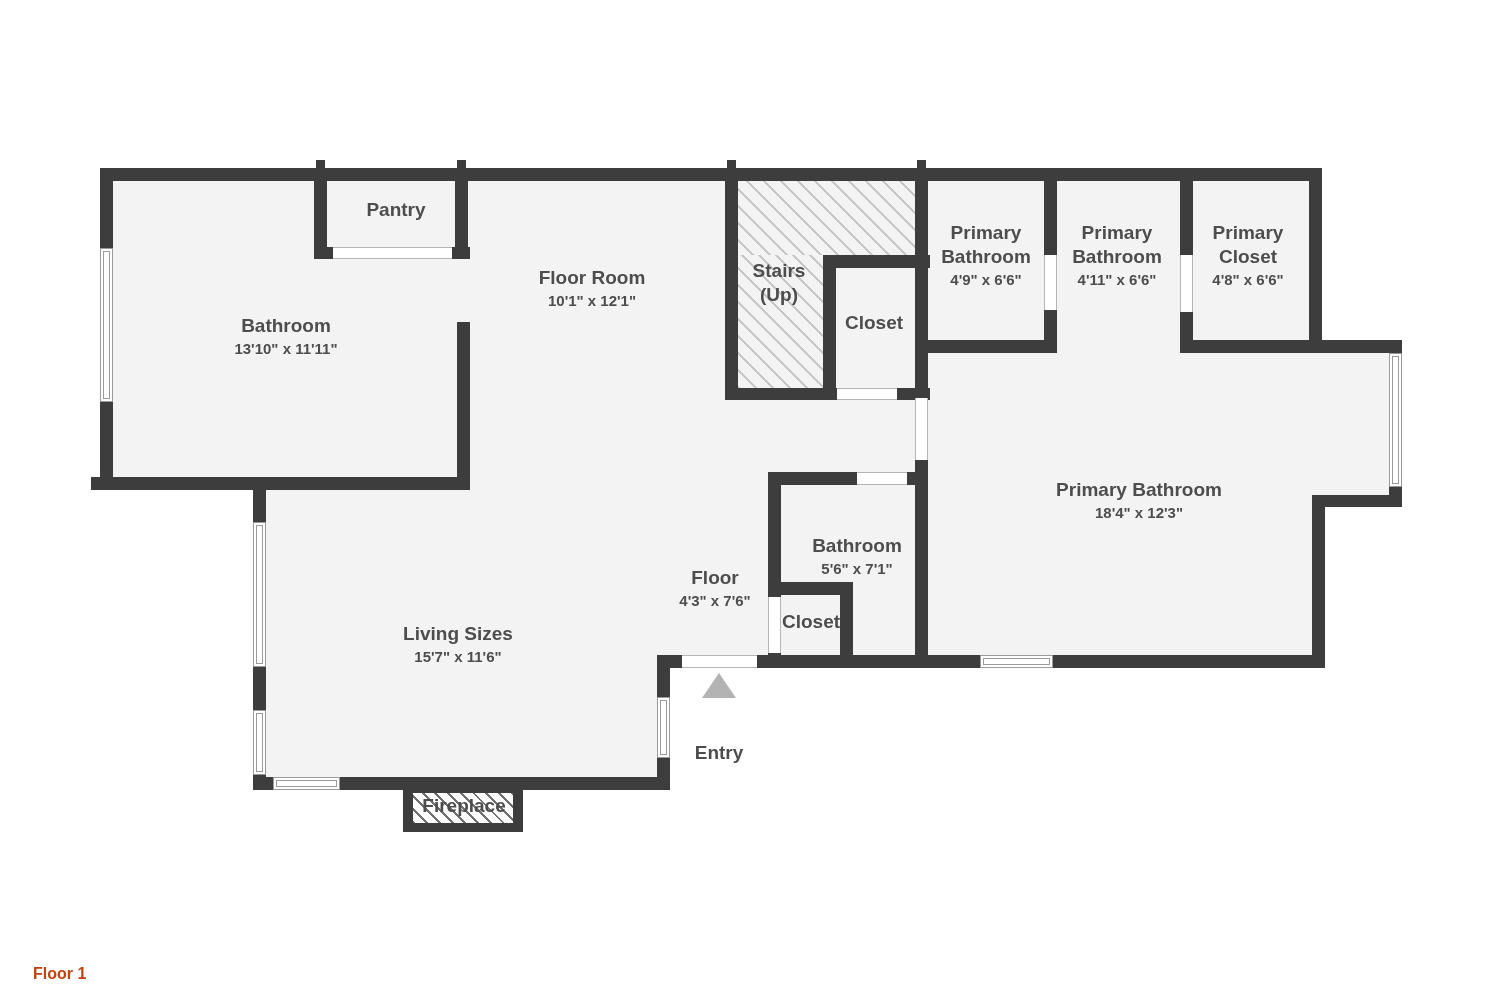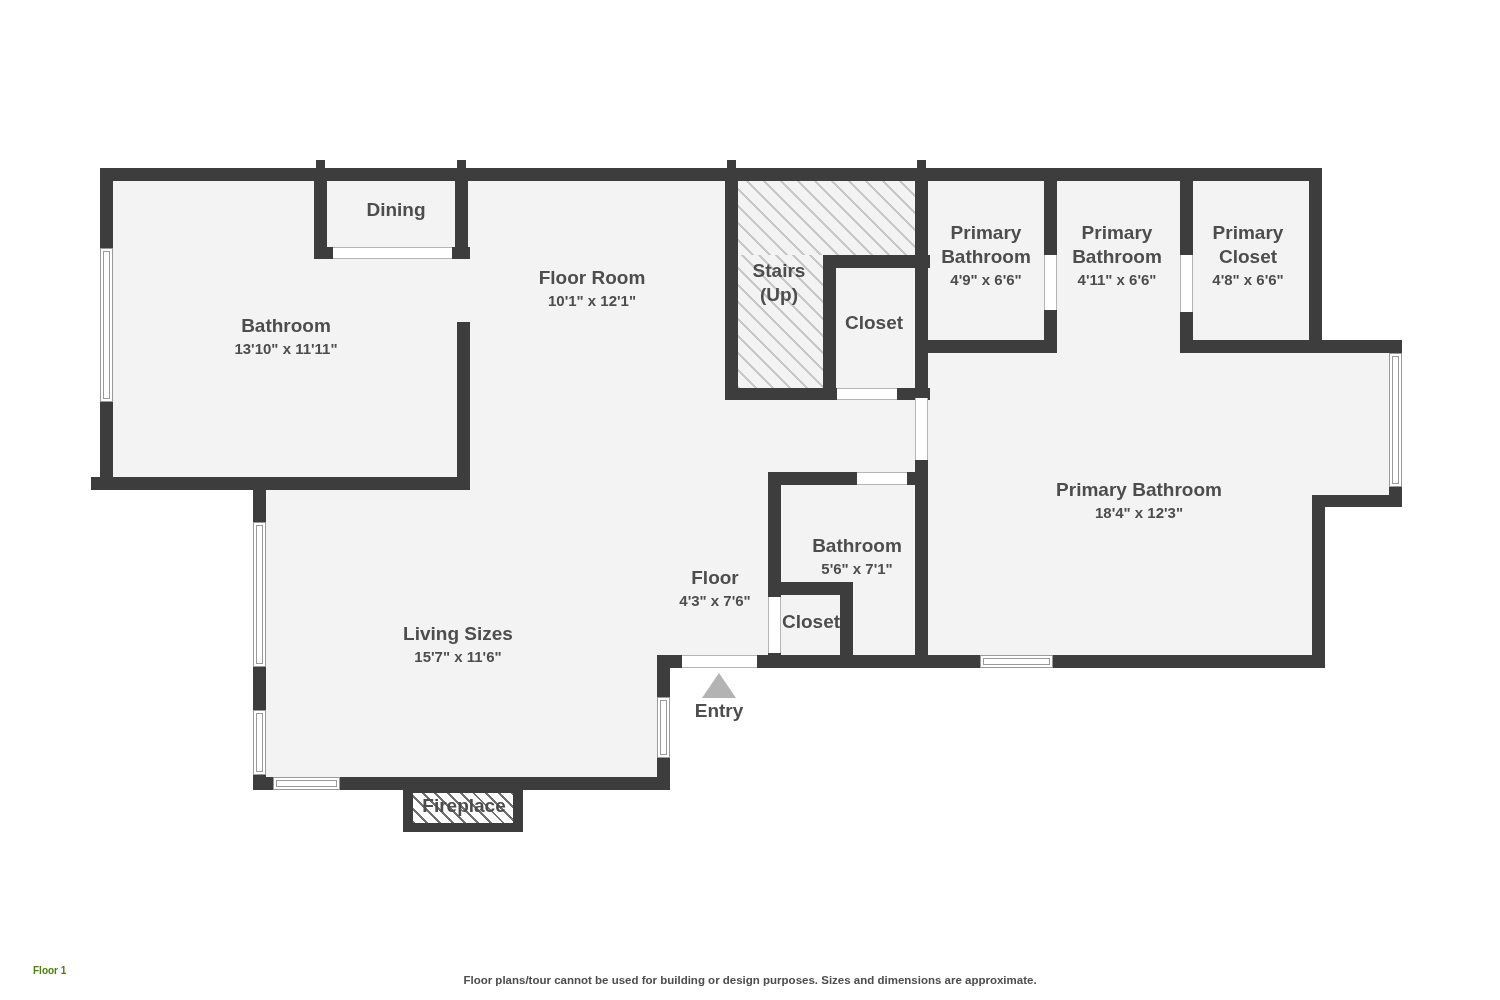--- a/index.html
+++ b/index.html
@@ -14,21 +14,21 @@
   .door-v{position:absolute;background:#ffffff;border-left:1px solid #b5b5b5;border-right:1px solid #b5b5b5;box-sizing:border-box;}
   .win{position:absolute;background:#ffffff;border:1px solid #9a9a9a;box-sizing:border-box;
        box-shadow:inset 0 0 0 2px #ffffff, inset 0 0 0 3px #9a9a9a;}
   .fp-outer{position:absolute;background:#3d3d3d;}
   .fp-inner{position:absolute;background:#fdfdfd;
             background-image:repeating-linear-gradient(45deg,#6f6f6f 0 2px,transparent 2px 9px);}
   .tri{position:absolute;width:0;height:0;border-left:17px solid transparent;border-right:17px solid transparent;border-bottom:25px solid #b3b3b3;}
   .lbl{position:absolute;transform:translateX(-50%);text-align:center;color:#4d4d4d;white-space:nowrap;}
   .lbl .nm{font-size:19px;font-weight:700;line-height:24px;}
   .lbl .dm{font-size:15px;font-weight:700;line-height:22px;}
-  .floor-title{position:absolute;left:33px;top:965px;font-size:10px;font-weight:700;color:#4d7c0f;}
+  .floor-title{position:absolute;left:33px;top:965px;font-size:16px;font-weight:700;color:#c2410c;}
   .disclaimer{position:absolute;left:750px;top:974px;transform:translateX(-50%);font-size:11.5px;font-weight:700;color:#4d4d4d;white-space:nowrap;}
 </style>
 </head>
 <body>
 
 <div class="canvas">
 
   <div class="floor" style="left:100px;top:168px;width:370px;height:322px;"></div>
   <div class="floor" style="left:457px;top:168px;width:473px;height:500px;"></div>
   <div class="floor" style="left:253px;top:477px;width:417px;height:313px;"></div>
@@ -123,21 +123,21 @@
   <div class="notch" style="left:917px;top:160px;width:9px;height:9px;"></div>
   <div class="notch" style="left:91px;top:477px;width:9px;height:13px;"></div>
 
   <div class="fp-outer" style="left:403px;top:786px;width:120px;height:46px;"></div>
   <div class="fp-inner" style="left:413px;top:793px;width:100px;height:30px;"></div>
 
   <div class="tri" style="left:702px;top:673px;"></div>
 
   <div id="labels">
       <div class="lbl" style="left: 396px; top: 198px;">
-        <div class="nm">Dining</div>
+        <div class="nm">Pantry</div>
       </div>
       <div class="lbl" style="left: 286px; top: 314px;">
         <div class="nm">Bathroom</div>
         <div class="dm">13'10" x 11'11"</div>
       </div>
       <div class="lbl" style="left: 592px; top: 266px;">
         <div class="nm">Floor Room</div>
         <div class="dm">10'1" x 12'1"</div>
       </div>
       <div class="lbl" style="left: 779px; top: 259px;">
@@ -174,23 +174,22 @@
         <div class="nm">Floor</div>
         <div class="dm">4'3" x 7'6"</div>
       </div>
       <div class="lbl" style="left: 811px; top: 610px;">
         <div class="nm">Closet</div>
       </div>
       <div class="lbl" style="left: 458px; top: 622px;">
         <div class="nm">Living Sizes</div>
         <div class="dm">15'7" x 11'6"</div>
       </div>
-      <div class="lbl" style="left: 719px; top: 699px;">
+      <div class="lbl" style="left: 719px; top: 741px;">
         <div class="nm">Entry</div>
       </div>
       <div class="lbl" style="left: 464px; top: 794px;">
         <div class="nm">Fireplace</div>
       </div>
     </div>
 
   <div class="floor-title">Floor 1</div>
-  <div class="disclaimer">Floor plans/tour cannot be used for building or design purposes. Sizes and dimensions are approximate.</div>
 </div>
 
 </body></html>

